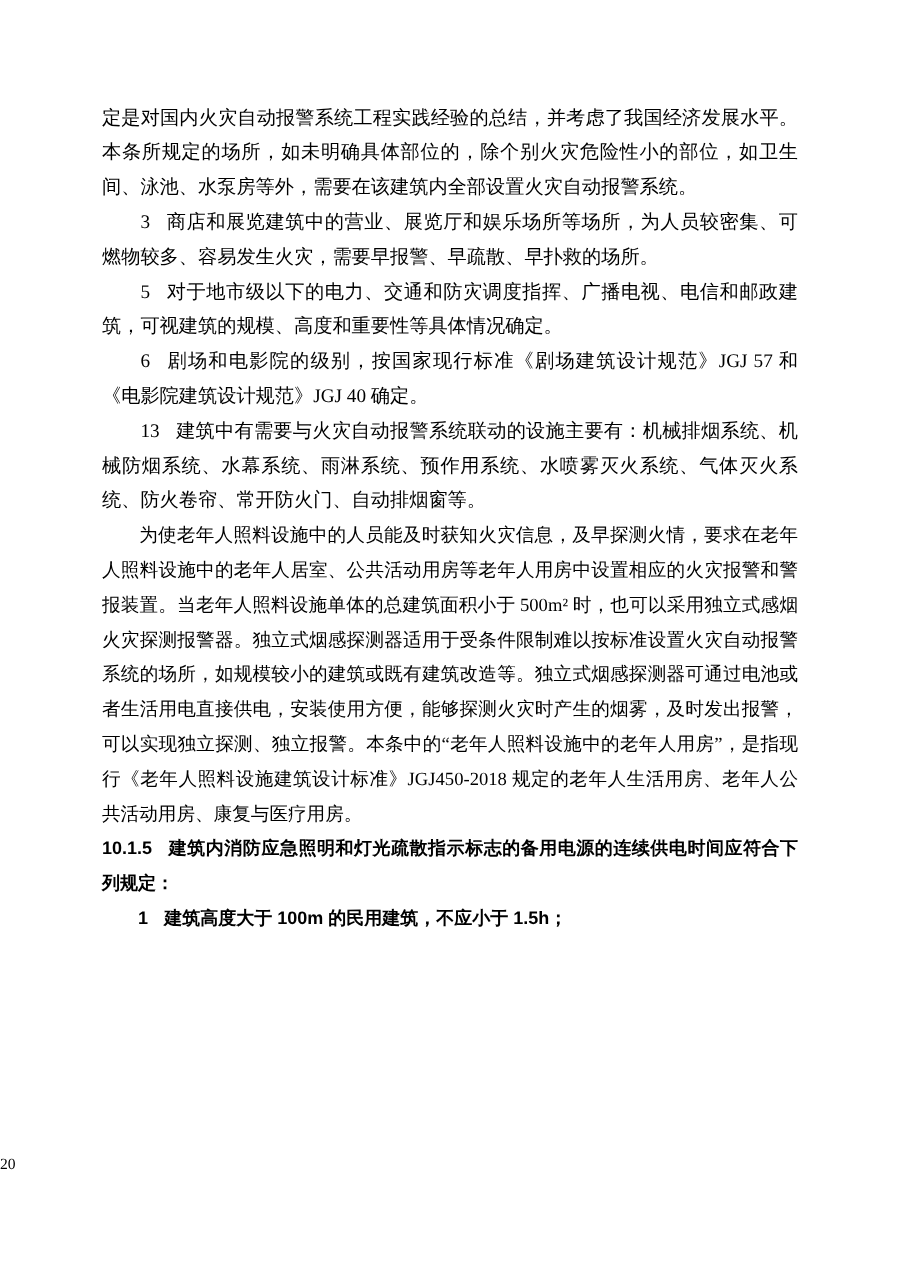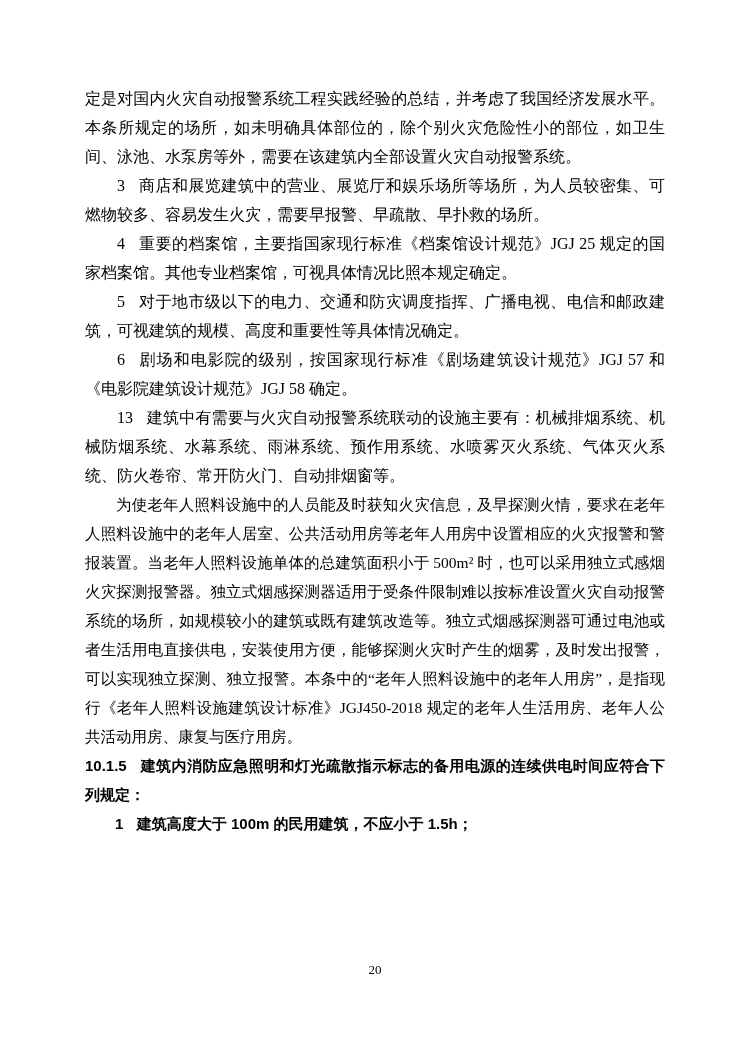--- a/index.html
+++ b/index.html
@@ -36,40 +36,39 @@
   .clause {
     font-family: "Liberation Sans", "DejaVu Sans", sans-serif;
     font-weight: bold;
     font-size: 15px;
   }
   .clause .num { margin-right: 0.9em; }
   .page-number {
     position: absolute;
     left: 0; right: 0;
     top: 962px;
-    text-align: center;
+    text-align: left;
     font-size: 13px;
   }
 </style>
 </head>
 <body>
 
 <div class="page">
   <div class="content">
 
     <p>定是对国内火灾自动报警系统工程实践经验的总结，并考虑了我国经济发展水平。本条所规定的场所，如未明确具体部位的，除个别火灾危险性小的部位，如卫生间、泳池、水泵房等外，需要在该建筑内全部设置火灾自动报警系统。</p>
 
 
     <p class="indent"><span class="num">3</span><span>商店和展览建筑中的营业、展览厅和娱乐场所等场所，为人员较密集、可燃物较多、容易发生火灾，需要早报警、早疏散、早扑救的场所。</span></p>
 
-    <p class="indent"><span class="num">4</span><span>重要的档案馆，主要指国家现行标准《档案馆设计规范》JGJ 25 规定的国家档案馆。其他专业档案馆，可视具体情况比照本规定确定。</span></p>
 
     <p class="indent"><span class="num">5</span><span>对于地市级以下的电力、交通和防灾调度指挥、广播电视、电信和邮政建筑，可视建筑的规模、高度和重要性等具体情况确定。</span></p>
 
-    <p class="indent"><span class="num">6</span><span>剧场和电影院的级别，按国家现行标准《剧场建筑设计规范》JGJ 57 和《电影院建筑设计规范》JGJ 58 确定。</span></p>
+    <p class="indent"><span class="num">6</span><span>剧场和电影院的级别，按国家现行标准《剧场建筑设计规范》JGJ 57 和《电影院建筑设计规范》JGJ 40 确定。</span></p>
 
 
     <p class="indent"><span class="num">13</span><span>建筑中有需要与火灾自动报警系统联动的设施主要有：机械排烟系统、机械防烟系统、水幕系统、雨淋系统、预作用系统、水喷雾灭火系统、气体灭火系统、防火卷帘、常开防火门、自动排烟窗等。</span></p>
 
     <p class="indent para-underlined">为使老年人照料设施中的人员能及时获知火灾信息，及早探测火情，要求在老年人照料设施中的老年人居室、公共活动用房等老年人用房中设置相应的火灾报警和警报装置。当老年人照料设施单体的总建筑面积小于 500m² 时，也可以采用独立式感烟火灾探测报警器。独立式烟感探测器适用于受条件限制难以按标准设置火灾自动报警系统的场所，如规模较小的建筑或既有建筑改造等。独立式烟感探测器可通过电池或者生活用电直接供电，安装使用方便，能够探测火灾时产生的烟雾，及时发出报警，可以实现独立探测、独立报警。本条中的“老年人照料设施中的老年人用房”，是指现行《老年人照料设施建筑设计标准》JGJ450-2018 规定的老年人生活用房、老年人公共活动用房、康复与医疗用房。</p>
 
     <p class="clause"><span class="num">10.1.5</span><span>建筑内消防应急照明和灯光疏散指示标志的备用电源的连续供电时间应符合下列规定：</span></p>
 
     <p class="clause indent"><span class="num">1</span><span>建筑高度大于 100m 的民用建筑，不应小于 1.5h；</span></p>
 

